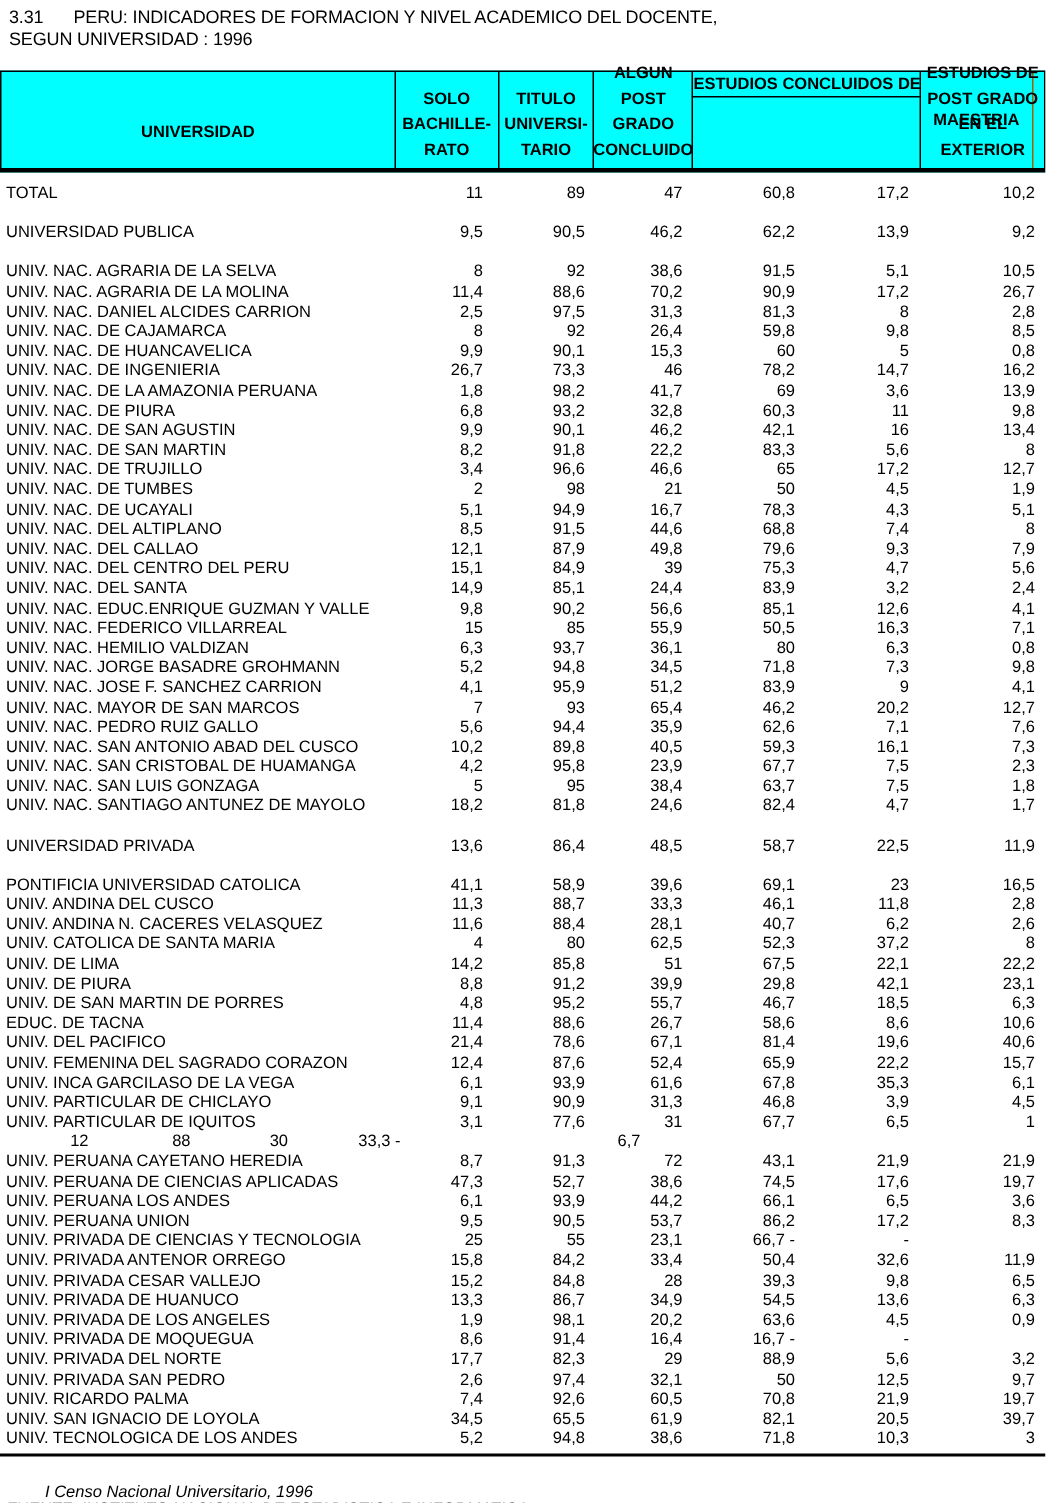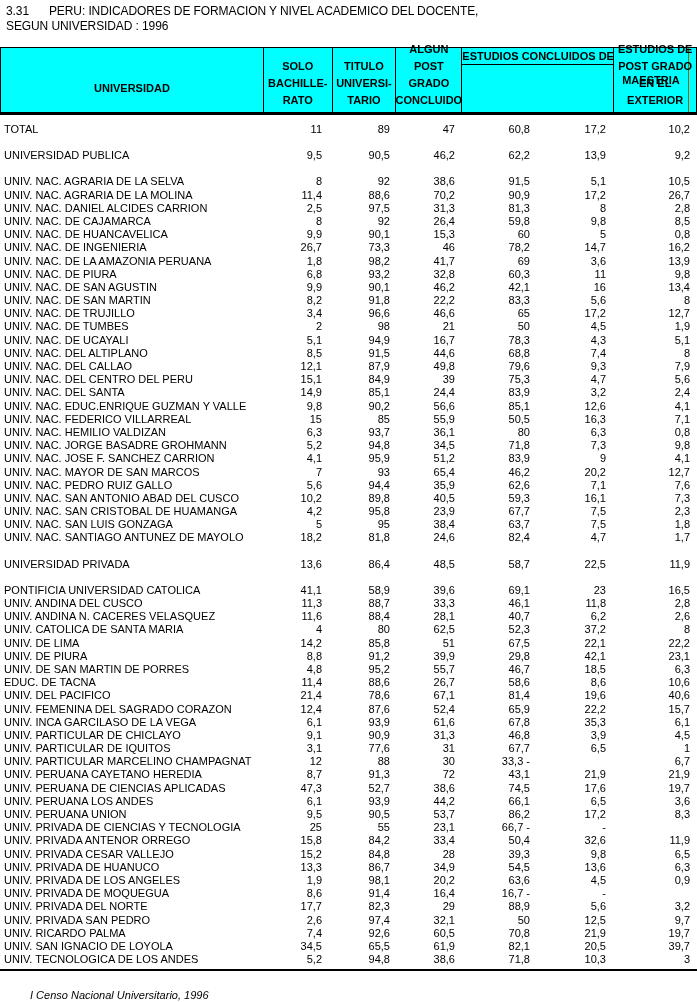--- a/index.html
+++ b/index.html
@@ -474,21 +474,20 @@
     <div class="r">
       <div class="lab">UNIV. PARTICULAR DE IQUITOS</div>
       <div class="v v0">3,1</div>
       <div class="v v1">77,6</div>
       <div class="v v2">31</div>
       <div class="v v3">67,7</div>
       <div class="v v4">6,5</div>
       <div class="v v5">1</div>
     </div>
     <div class="r">
-      <div class="lab">UNIV. PARTICULAR MARCELINO CHAMPAGNAT</div>
       <div class="v v0">12</div>
       <div class="v v1">88</div>
       <div class="v v2">30</div>
       <div class="v v3">33,3 -</div>
       <div class="v v4"></div>
       <div class="v v5">6,7</div>
     </div>
     <div class="r">
       <div class="lab">UNIV. PERUANA CAYETANO HEREDIA</div>
       <div class="v v0">8,7</div>

